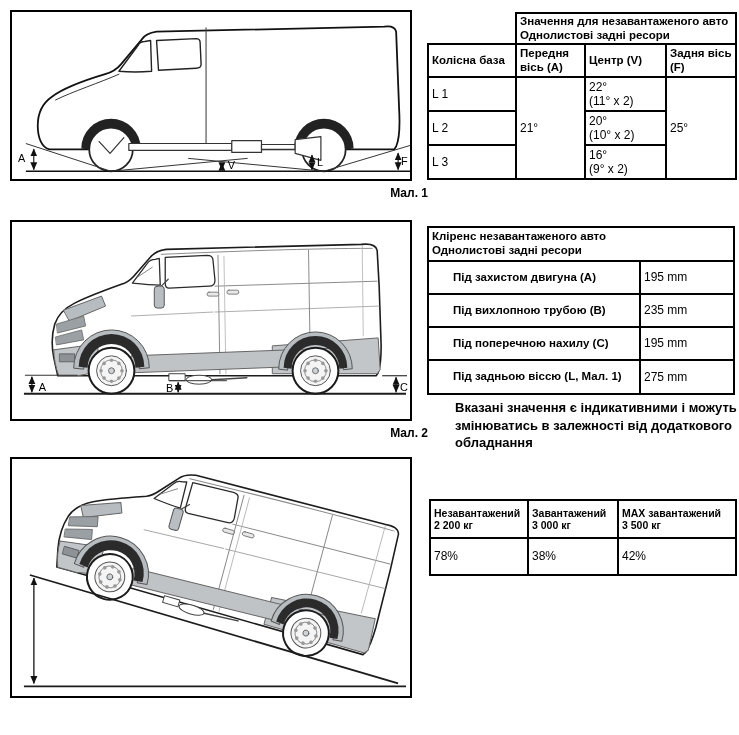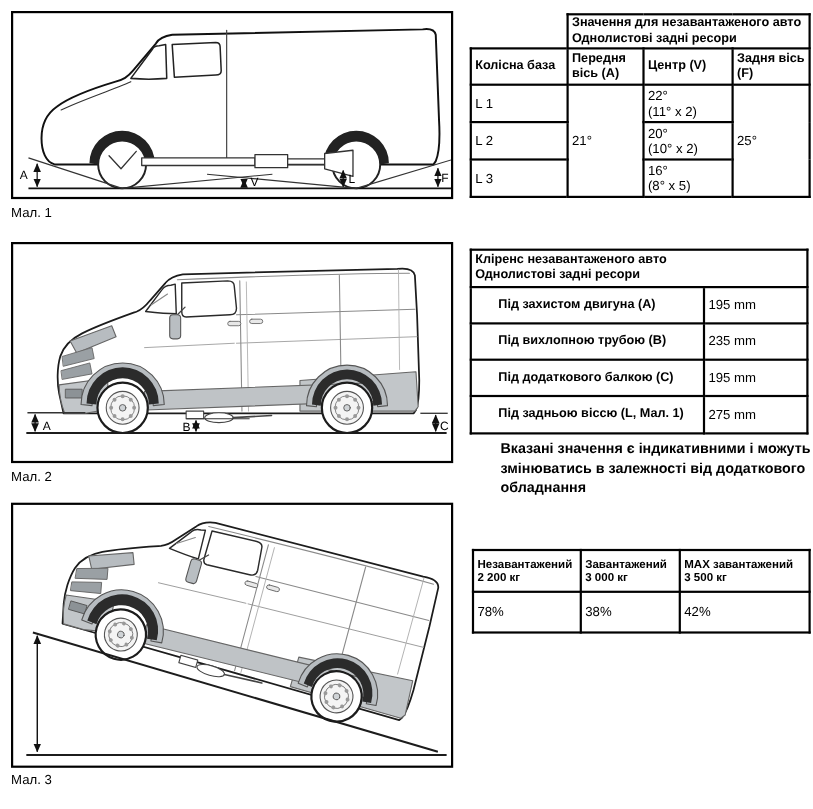--- a/index.html
+++ b/index.html
@@ -9,22 +9,22 @@
     color:#000; background:#fff;
   }
   #app { position:relative; width:739px; height:735px; background:#fff; overflow:hidden; }
 
   .figbox { position:absolute; border:2px solid #000; background:#fff; }
   #fig1 { left:10px; top:10px;  width:402px; height:171px; }
   #fig2 { left:10px; top:220px; width:402px; height:201px; }
   #fig3 { left:10px; top:457px; width:402px; height:241px; }
   .figbox svg { display:block; width:100%; height:100%; }
 
-  .figcap { position:absolute; left:10px; width:402px; text-align:left;
-            font-weight:400; font-size:12px; }
+  .figcap { position:absolute; left:26px; width:402px; text-align:right;
+            font-weight:700; font-size:12px; }
   #cap1 { top:186px; } #cap2 { top:426px; } #cap3 { top:702px; }
 
   .tbl { position:absolute; }
   table { border-collapse:collapse; table-layout:fixed; }
   td { border:2px solid #000; vertical-align:middle;
        font-size:12px; line-height:1.18; padding:1px 3px; }
   td.ghost { border:none; }
   .hdr { font-weight:700; font-size:11.5px; }
   #t2 td.lbl { text-align:left; padding-left:24px; font-weight:700; font-size:11.5px; }
   #t3 .hdr { font-size:10.5px; }
@@ -166,21 +166,20 @@
   <div class="figbox" id="fig3">
     <svg viewBox="0 0 400 233">
       <use href="#van-detail" transform="translate(-8,-32) rotate(16 100 170)"></use>
       <g>
         <path d="M18,114 L388,223" stroke="#1c1c1c" stroke-width="1.8"></path>
         <path d="M12,226 L396,226" stroke="#1c1c1c" stroke-width="1.8"></path>
         <path d="M22,117 L22,223" stroke="#111" stroke-width="1.3" marker-start="url(#ah)" marker-end="url(#ah)"></path>
       </g>
     </svg>
   </div>
-  <div class="figcap" id="cap3">Мал. 3</div>
 
   <div class="tbl" id="t1" style="left:427px; top:12px;">
     <table style="width:308px">
       <colgroup>
           <col style="width:88px">
           <col style="width:69px">
           <col style="width:81px">
           <col style="width:70px">
         </colgroup>
       <tbody>
@@ -210,21 +209,21 @@
         <td>L 2</td>
         <td>
           <div>20°</div>
           <div>(10° x 2)</div>
         </td>
       </tr>
       <tr style="height:34px">
         <td>L 3</td>
         <td>
           <div>16°</div>
-          <div>(8° x 5)</div>
+          <div>(9° x 2)</div>
         </td>
       </tr>
     </tbody>
       </table>
   </div>
 
   <div class="tbl" id="t2" style="left:427px; top:226px;">
     <table style="width:306px">
       <colgroup>
           <col style="width:212px">
@@ -239,21 +238,21 @@
       </tr>
       <tr style="height:33px">
         <td class="lbl">Під захистом двигуна (A)</td>
         <td>195 mm</td>
       </tr>
       <tr style="height:33px">
         <td class="lbl">Під вихлопною трубою (B)</td>
         <td>235 mm</td>
       </tr>
       <tr style="height:33px">
-        <td class="lbl">Під додаткового балкою (C)</td>
+        <td class="lbl">Під поперечною нахилу (C)</td>
         <td>195 mm</td>
       </tr>
       <tr style="height:34px">
         <td class="lbl">Під задньою віссю (L, Мал. 1)</td>
         <td>275 mm</td>
       </tr>
     </tbody>
       </table>
   </div>
   <div class="note">Вказані значення є індикативними і можуть змінюватись в залежності від додаткового обладнання</div>

